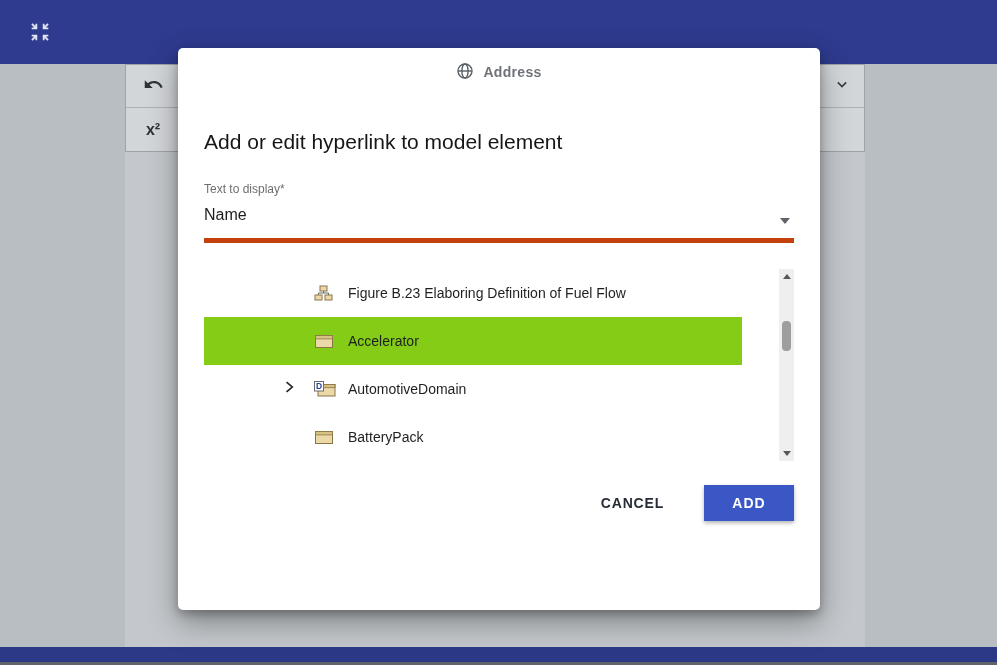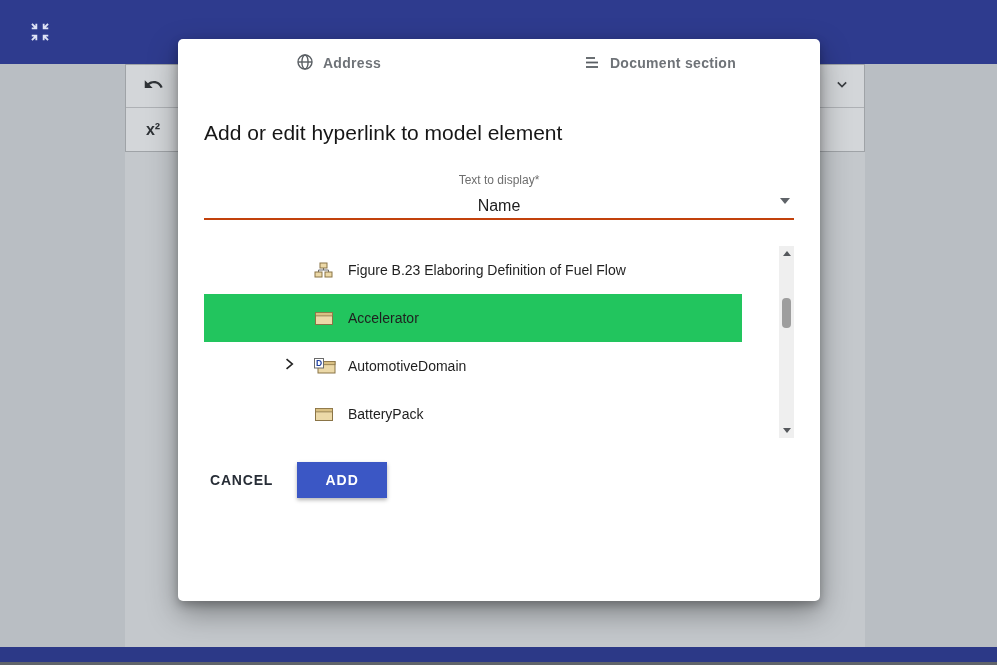--- a/index.html
+++ b/index.html
@@ -29,62 +29,62 @@
   }
   .tb-spacer { flex:1; }
   .tb-chevron { width:44px; display:flex; align-items:center; justify-content:center; cursor:pointer; }
   .sup-label { font-size:16px; color:#2f3337; font-weight:bold; }
 
   .footer-bar { position:absolute; left:0; right:0; bottom:3px; height:15px; background:#2c3987; }
   .footer-edge { position:absolute; left:0; right:0; bottom:0; height:3px; background:#60646a; }
 
   
   .dialog {
-    position:absolute; left:178px; top:39px; width:642px; height:562px;
+    position:absolute; left:178px; top:48px; width:642px; height:562px;
     background:#ffffff; border-radius:5px;
     box-shadow:0 12px 30px rgba(0,0,0,.35), 0 4px 10px rgba(0,0,0,.25);
   }
   .tabs { display:flex; height:50px; }
   .tab {
     flex:1; display:flex; align-items:center; justify-content:center; gap:9px;
     font-size:14px; font-weight:bold; letter-spacing:.3px; color:#6f7378;
     cursor:pointer; border-bottom:2px solid transparent;
   }
   .tab.active { color:#3b57c5; border-bottom-color:#3b57c5; }
 
   .dialog-body { padding:0 26px; }
   .dlg-title { margin-top:30px; font-size:21px; color:#161616; font-weight:normal; line-height:28px; }
 
-  .field { position:relative; border-bottom:2px solid #c2410c; padding-bottom:1px; cursor:pointer;text-align:center; }
+  .field { position:relative; border-bottom:5px solid #c2410c; padding-bottom:12px; cursor:pointer; }
   .field-1 { margin-top:26px; }
   .field-2 { margin-top:30px; }
   .field-label { font-size:12px; color:#6e6e6e; line-height:14px; }
   .field-value { margin-top:8px; font-size:16px; color:#1d1d1d; line-height:22px; }
   .caret {
     position:absolute; right:4px; bottom:14px;
     width:0; height:0; border-left:5px solid transparent; border-right:5px solid transparent;
     border-top:6px solid #5f6368;
   }
 
   .tree-wrap { margin-top:26px; height:192px; display:flex;gap:37px; }
   .tree-list { flex:1; background:#fff; }
   .tree-row { height:48px; display:flex; align-items:center; padding-left:76px; cursor:pointer; }
-  .tree-row.selected { background:#22c55e; }
+  .tree-row.selected { background:#84cc16; }
   .chevron-slot { width:34px; display:flex; align-items:center; }
   .tree-icon { width:24px; display:flex; align-items:center; }
   .tree-label { margin-left:10px; font-size:14px; color:#1f1f1f; }
 
   .scrollbar { width:15px; display:flex; flex-direction:column; background:#efefef; }
   .sb-btn { height:15px; display:flex; align-items:center; justify-content:center; cursor:pointer; }
   .sb-up { width:0;height:0;border-left:4px solid transparent;border-right:4px solid transparent;border-bottom:5px solid #55585c; }
   .sb-down { width:0;height:0;border-left:4px solid transparent;border-right:4px solid transparent;border-top:5px solid #55585c; }
   .sb-track { flex:1; position:relative; }
   .sb-thumb { position:absolute; left:3px; width:9px; top:37px; height:30px; background:#9e9e9e; border-radius:4px; cursor:grab; }
 
-  .actions { margin-top:24px; display:flex; align-items:center; gap:18px; }
+  .actions { margin-top:24px; display:flex; justify-content:flex-end; align-items:center; gap:34px; }
   .btn-cancel {
     background:none; border:none; font-family:inherit; font-size:14px; font-weight:bold;
     letter-spacing:.8px; color:#272d36; cursor:pointer; padding:8px 6px;
   }
   .btn-add {
     border:none; font-family:inherit; font-size:14px; font-weight:bold; letter-spacing:1px;
     color:#ffffff; background:#3b57c5; border-radius:0; width:90px; height:36px;
     cursor:pointer; box-shadow:0 2px 4px rgba(0,0,0,.3);
   }
 </style>
@@ -138,30 +138,20 @@
       <div class="tab">
         <span>
           <svg width="18" height="18" viewBox="0 0 18 18" fill="none" stroke="#5a5f64" stroke-width="1.4">
             <circle cx="9" cy="9" r="7"></circle>
             <ellipse cx="9" cy="9" rx="3.1" ry="7"></ellipse>
             <line x1="2" y1="9" x2="16" y2="9"></line>
           </svg>
         </span>
         <span>Address</span>
       </div>
-      <div class="tab">
-        <span>
-          <svg width="18" height="18" viewBox="0 0 18 18" stroke="#5a5f64" stroke-width="1.8" fill="none">
-            <line x1="3" y1="5" x2="12" y2="5"></line>
-            <line x1="3" y1="9.5" x2="15" y2="9.5"></line>
-            <line x1="3" y1="14" x2="15" y2="14"></line>
-          </svg>
-        </span>
-        <span>Document section</span>
-      </div>
     </div>
 
     <div class="dialog-body">
 
       <h1 class="dlg-title">Add or edit hyperlink to model element</h1>
 
       <div class="field field-1">
         <div class="field-label">Text to display*</div>
         <div class="field-value">Name</div>
         <div class="caret"></div>

